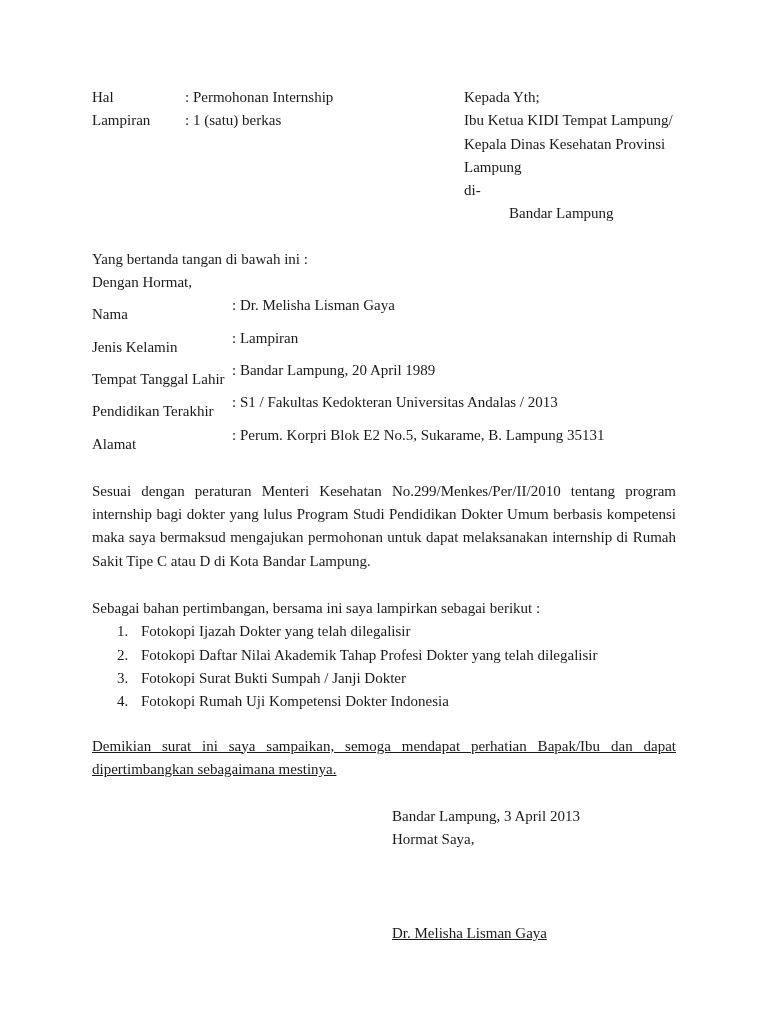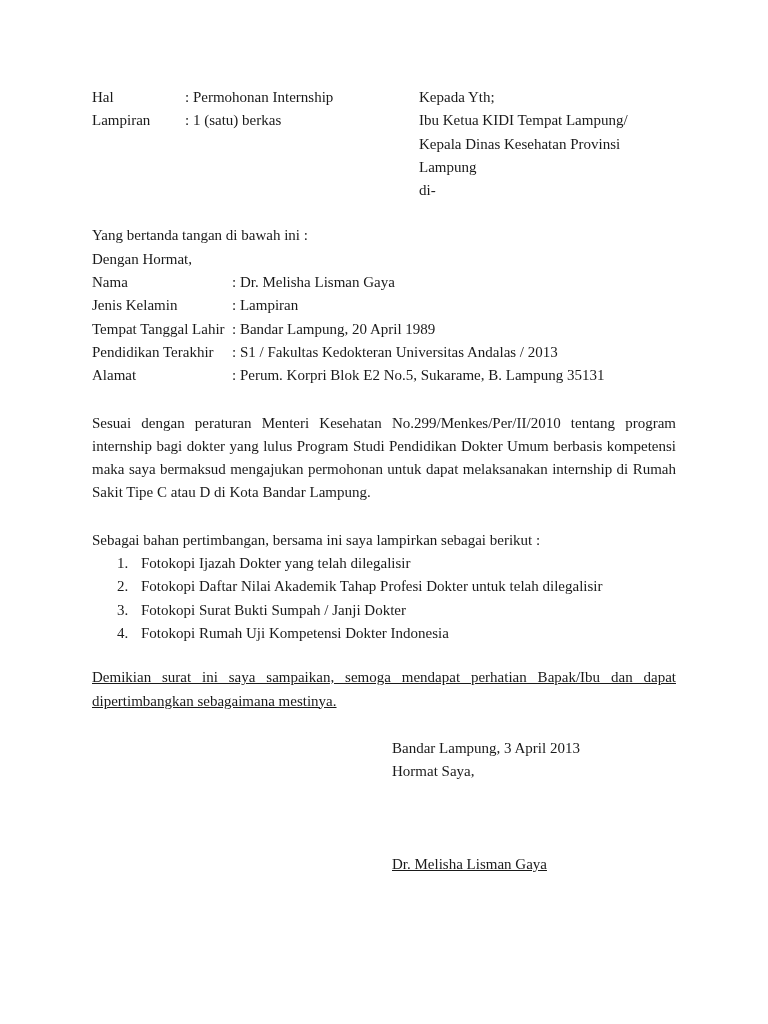--- a/index.html
+++ b/index.html
@@ -11,31 +11,31 @@
     color: #1a1a1a;
     overflow: hidden;
   }
   .page {
     position: relative;
     width: 768px; height: 1024px;
     padding: 86px 92px 0 92px;
     line-height: 23.3px;
   }
   
-  .header-row { display: flex; }
+  .header-row { display: flex; gap: 45px; }
   .meta-block { width: 327px; flex: 0 0 327px; }
   .meta-line { display: flex; }
   .meta-label { width: 93px; flex: 0 0 93px; }
   .recipient-block { flex: 1; }
   .recipient-city { padding-left: 45px; }
   
   .salutation-block { margin-top: 22px; }
   
   .identity-line { display: flex; }
-  .identity-label { width: 140px; flex: 0 0 140px; }
+  .identity-label { width: 140px; flex: 0 0 140px; margin-top: 9px; }
   .identity-value { flex: 1; }
   
   .para { text-align: justify; margin-top: 24px; }
   .attachments-block { margin-top: 24px; }
   .attachment-item { display: flex; padding-left: 25px; }
   .attachment-num { width: 24px; flex: 0 0 24px; }
   
   .closing-para { text-align: justify; margin-top: 21px; text-decoration: underline; }
   .sign-block {
     margin-top: 24px;
@@ -61,20 +61,21 @@
       <div class="meta-line">
         <span class="meta-label">Lampiran</span>
         <span>: 1 (satu) berkas</span>
       </div>
     </div>
     <div class="recipient-block">
       <div>Kepada Yth;</div>
       <div>Ibu Ketua KIDI Tempat Lampung/</div>
       <div>Kepala Dinas Kesehatan Provinsi Lampung</div>
       <div>di-</div>
+      <div class="recipient-city">Bandar Lampung</div>
     </div>
   </div>
 
   <div class="salutation-block">
     <div>Yang bertanda tangan di bawah ini :</div>
     <div>Dengan Hormat,</div>
   </div>
 
   <div>
     <div class="identity-line">
@@ -102,21 +103,21 @@
   <p class="para">Sesuai dengan peraturan Menteri Kesehatan No.299/Menkes/Per/II/2010 tentang program internship bagi dokter yang lulus Program Studi Pendidikan Dokter Umum berbasis kompetensi maka saya bermaksud mengajukan permohonan untuk dapat melaksanakan internship di Rumah Sakit Tipe C atau D di Kota Bandar Lampung.</p>
 
   <div class="attachments-block">
     <div>Sebagai bahan pertimbangan, bersama ini saya lampirkan sebagai berikut :</div>
     <div class="attachment-item">
       <span class="attachment-num">1.</span>
       <span>Fotokopi Ijazah Dokter yang telah dilegalisir</span>
     </div>
     <div class="attachment-item">
       <span class="attachment-num">2.</span>
-      <span>Fotokopi Daftar Nilai Akademik Tahap Profesi Dokter untuk telah dilegalisir</span>
+      <span>Fotokopi Daftar Nilai Akademik Tahap Profesi Dokter yang telah dilegalisir</span>
     </div>
     <div class="attachment-item">
       <span class="attachment-num">3.</span>
       <span>Fotokopi Surat Bukti Sumpah / Janji Dokter</span>
     </div>
     <div class="attachment-item">
       <span class="attachment-num">4.</span>
       <span>Fotokopi Rumah Uji Kompetensi Dokter Indonesia</span>
     </div>
   </div>

